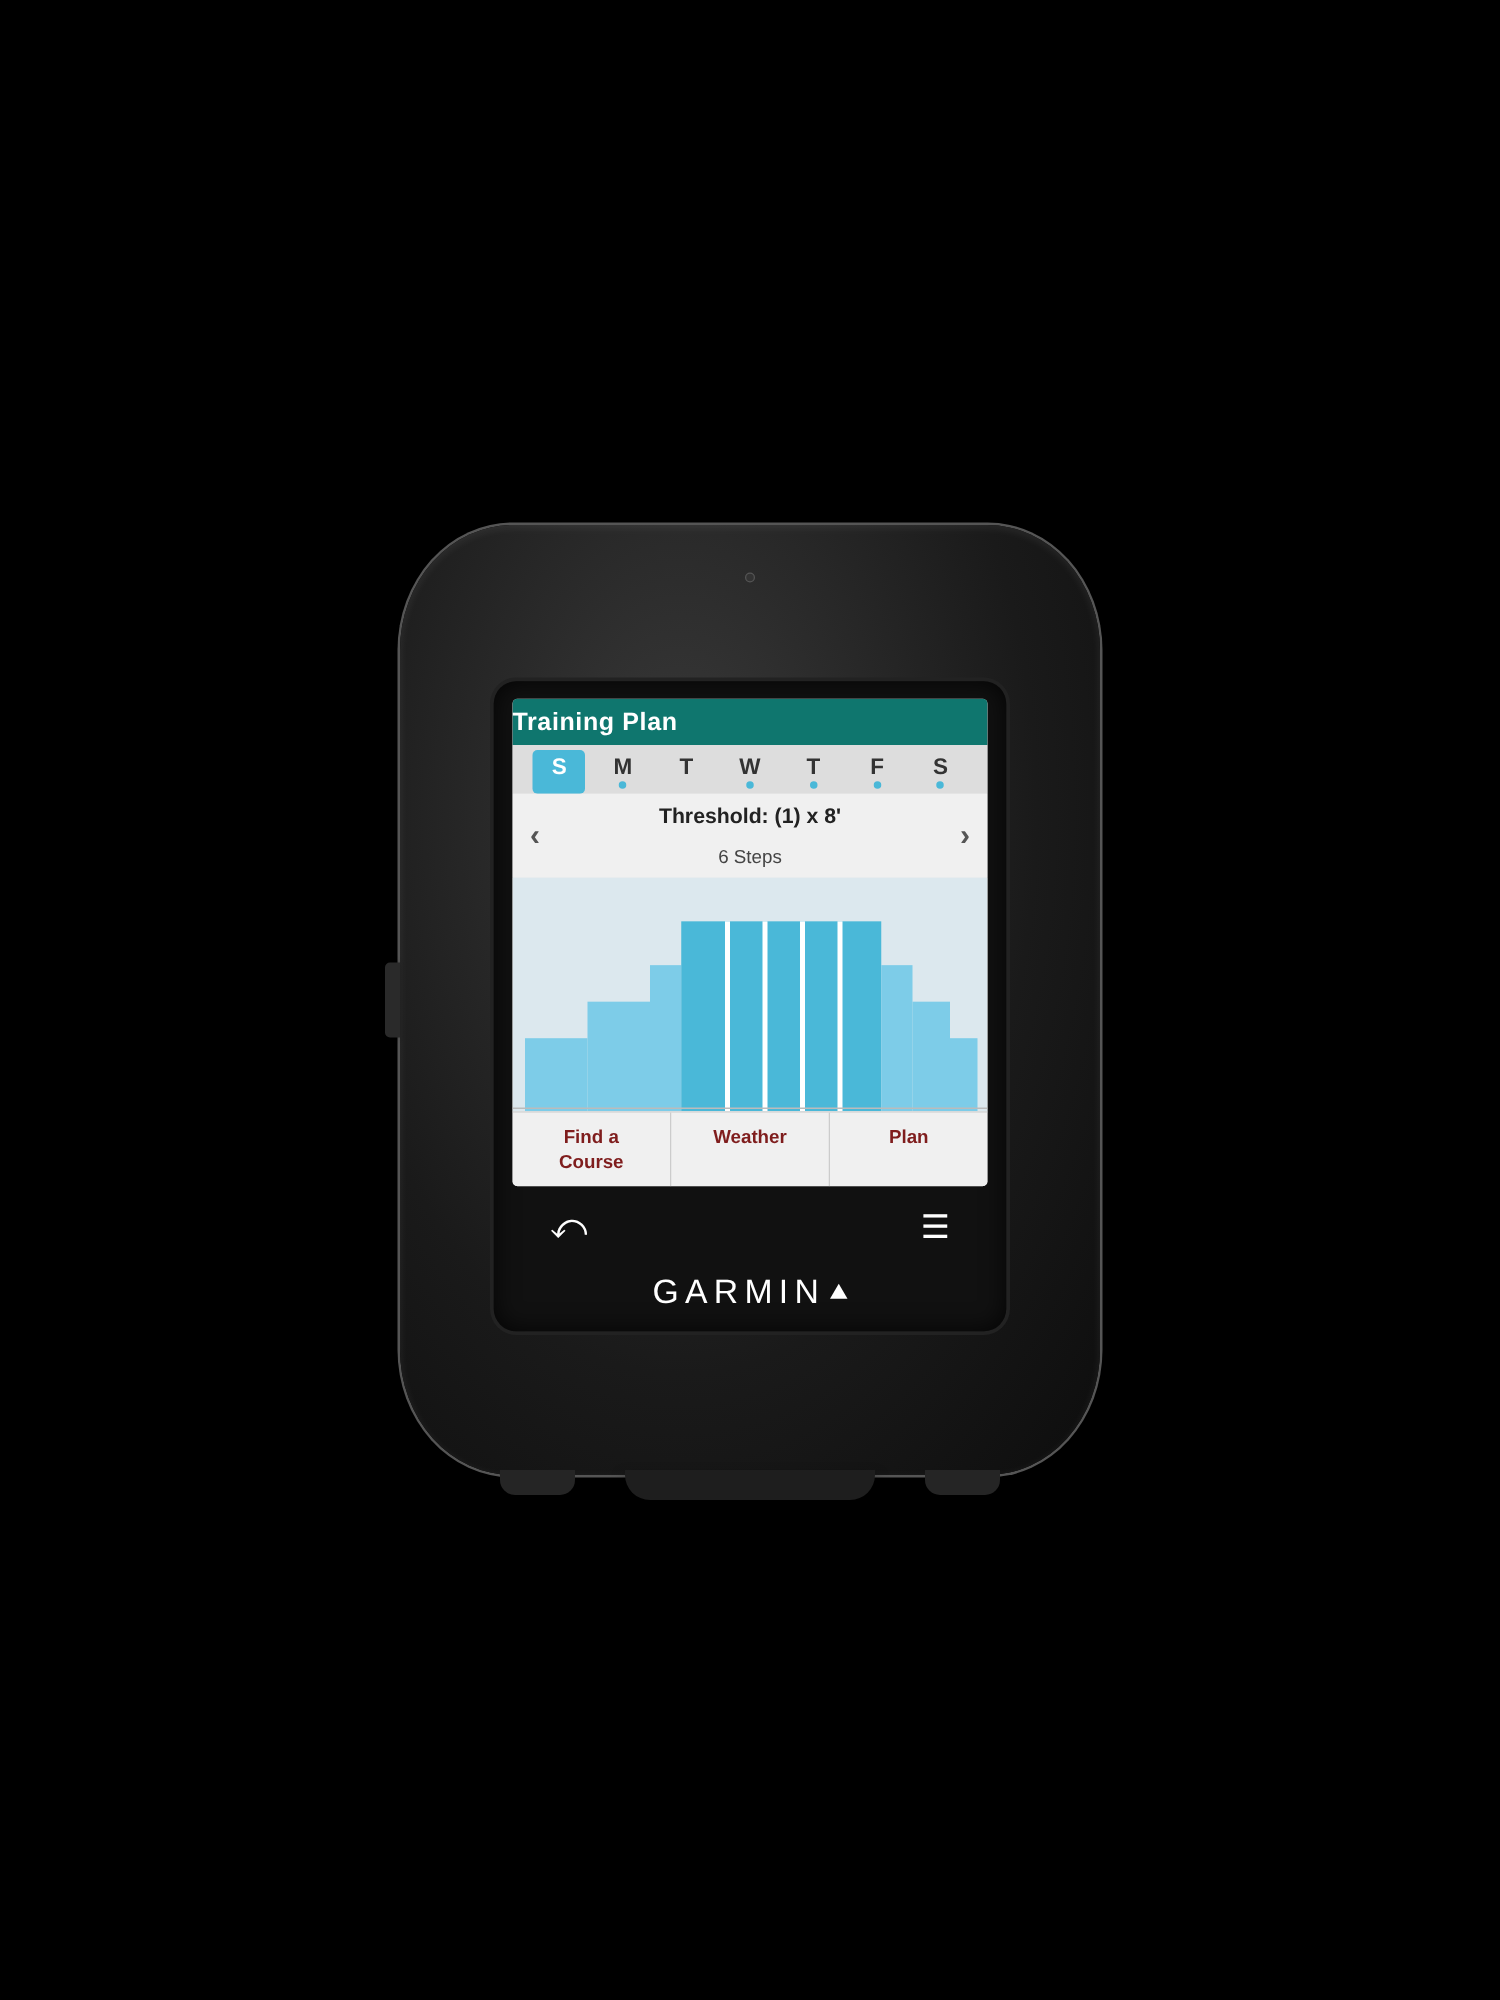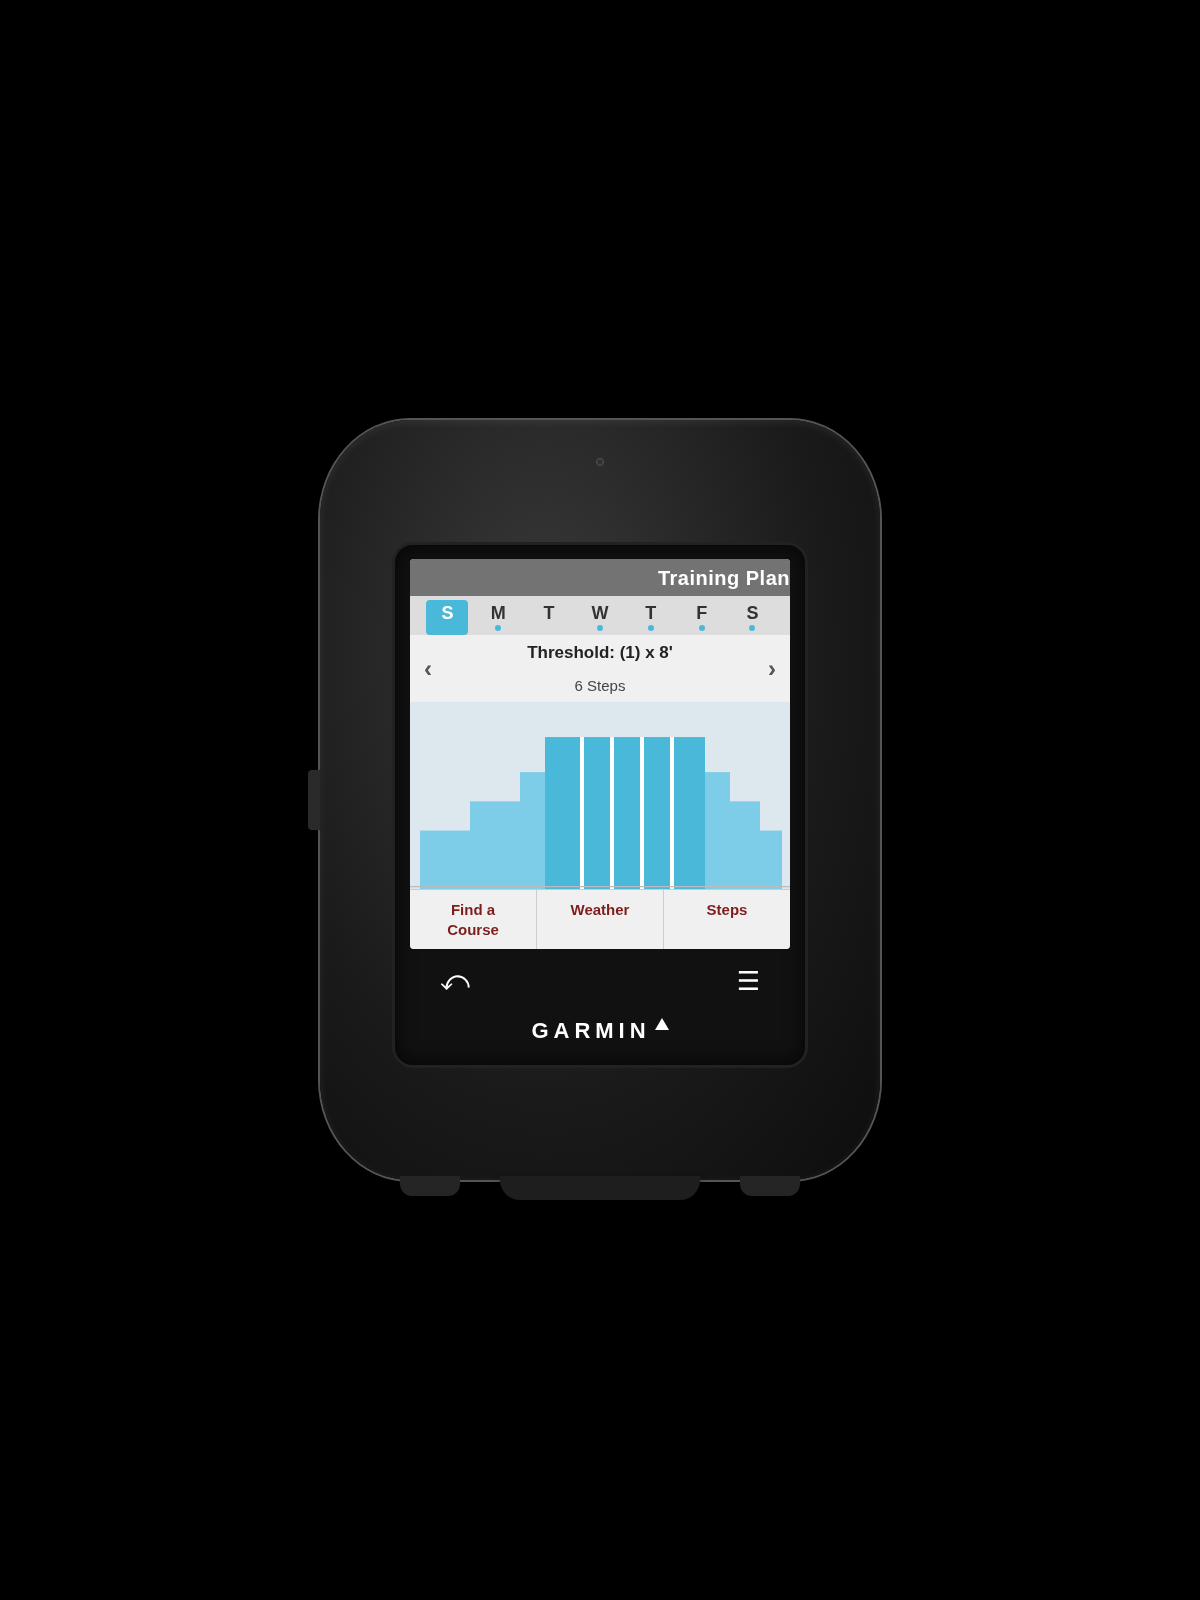--- a/index.html
+++ b/index.html
@@ -68,23 +68,23 @@
       background: #e8e8e8;
       margin-top: 14px;
       border-radius: 4px;
       overflow: hidden;
       display: flex;
       flex-direction: column;
     }
 
     
     .title-bar {
-      background: #737373;
+      background: #0f766e;
       color: #fff;
-      text-align: right;
+      text-align: left;
       padding: 8px 0 6px;
       font-size: 20px;
       font-weight: bold;
       letter-spacing: 0.5px;
     }
 
     
     .days-row {
       background: #ddd;
       display: flex;
@@ -207,26 +207,26 @@
     }
 
     .nav-icon {
       color: #fff;
       font-size: 30px;
     }
 
     
     .garmin-logo {
       color: #fff;
-      font-size: 22px;
-      font-weight: bold;
+      font-size: 27px;
+      font-weight: normal;
       letter-spacing: 5px;
       margin-top: 4px;
       display: flex;
-      align-items: flex-start;
+      align-items: center;
       gap: 4px;
     }
 
     .garmin-triangle {
       width: 0;
       height: 0;
       border-left: 7px solid transparent;
       border-right: 7px solid transparent;
       border-bottom: 12px solid #fff;
       display: inline-block;
@@ -363,21 +363,21 @@
       </div>
 
       <div class="bottom-buttons">
         <div class="btn-cell">
           <span>Find a Course</span>
         </div>
         <div class="btn-cell">
           <span>Weather</span>
         </div>
         <div class="btn-cell">
-          <span>Steps</span>
+          <span>Plan</span>
         </div>
       </div>
 
     </div>
 
     <div class="nav-icons">
       <span class="nav-icon" style="font-size:28px;">⤺</span>
       <span class="nav-icon" style="font-size:26px; line-height:0.9; letter-spacing:0px;">
         ☰
       </span>

